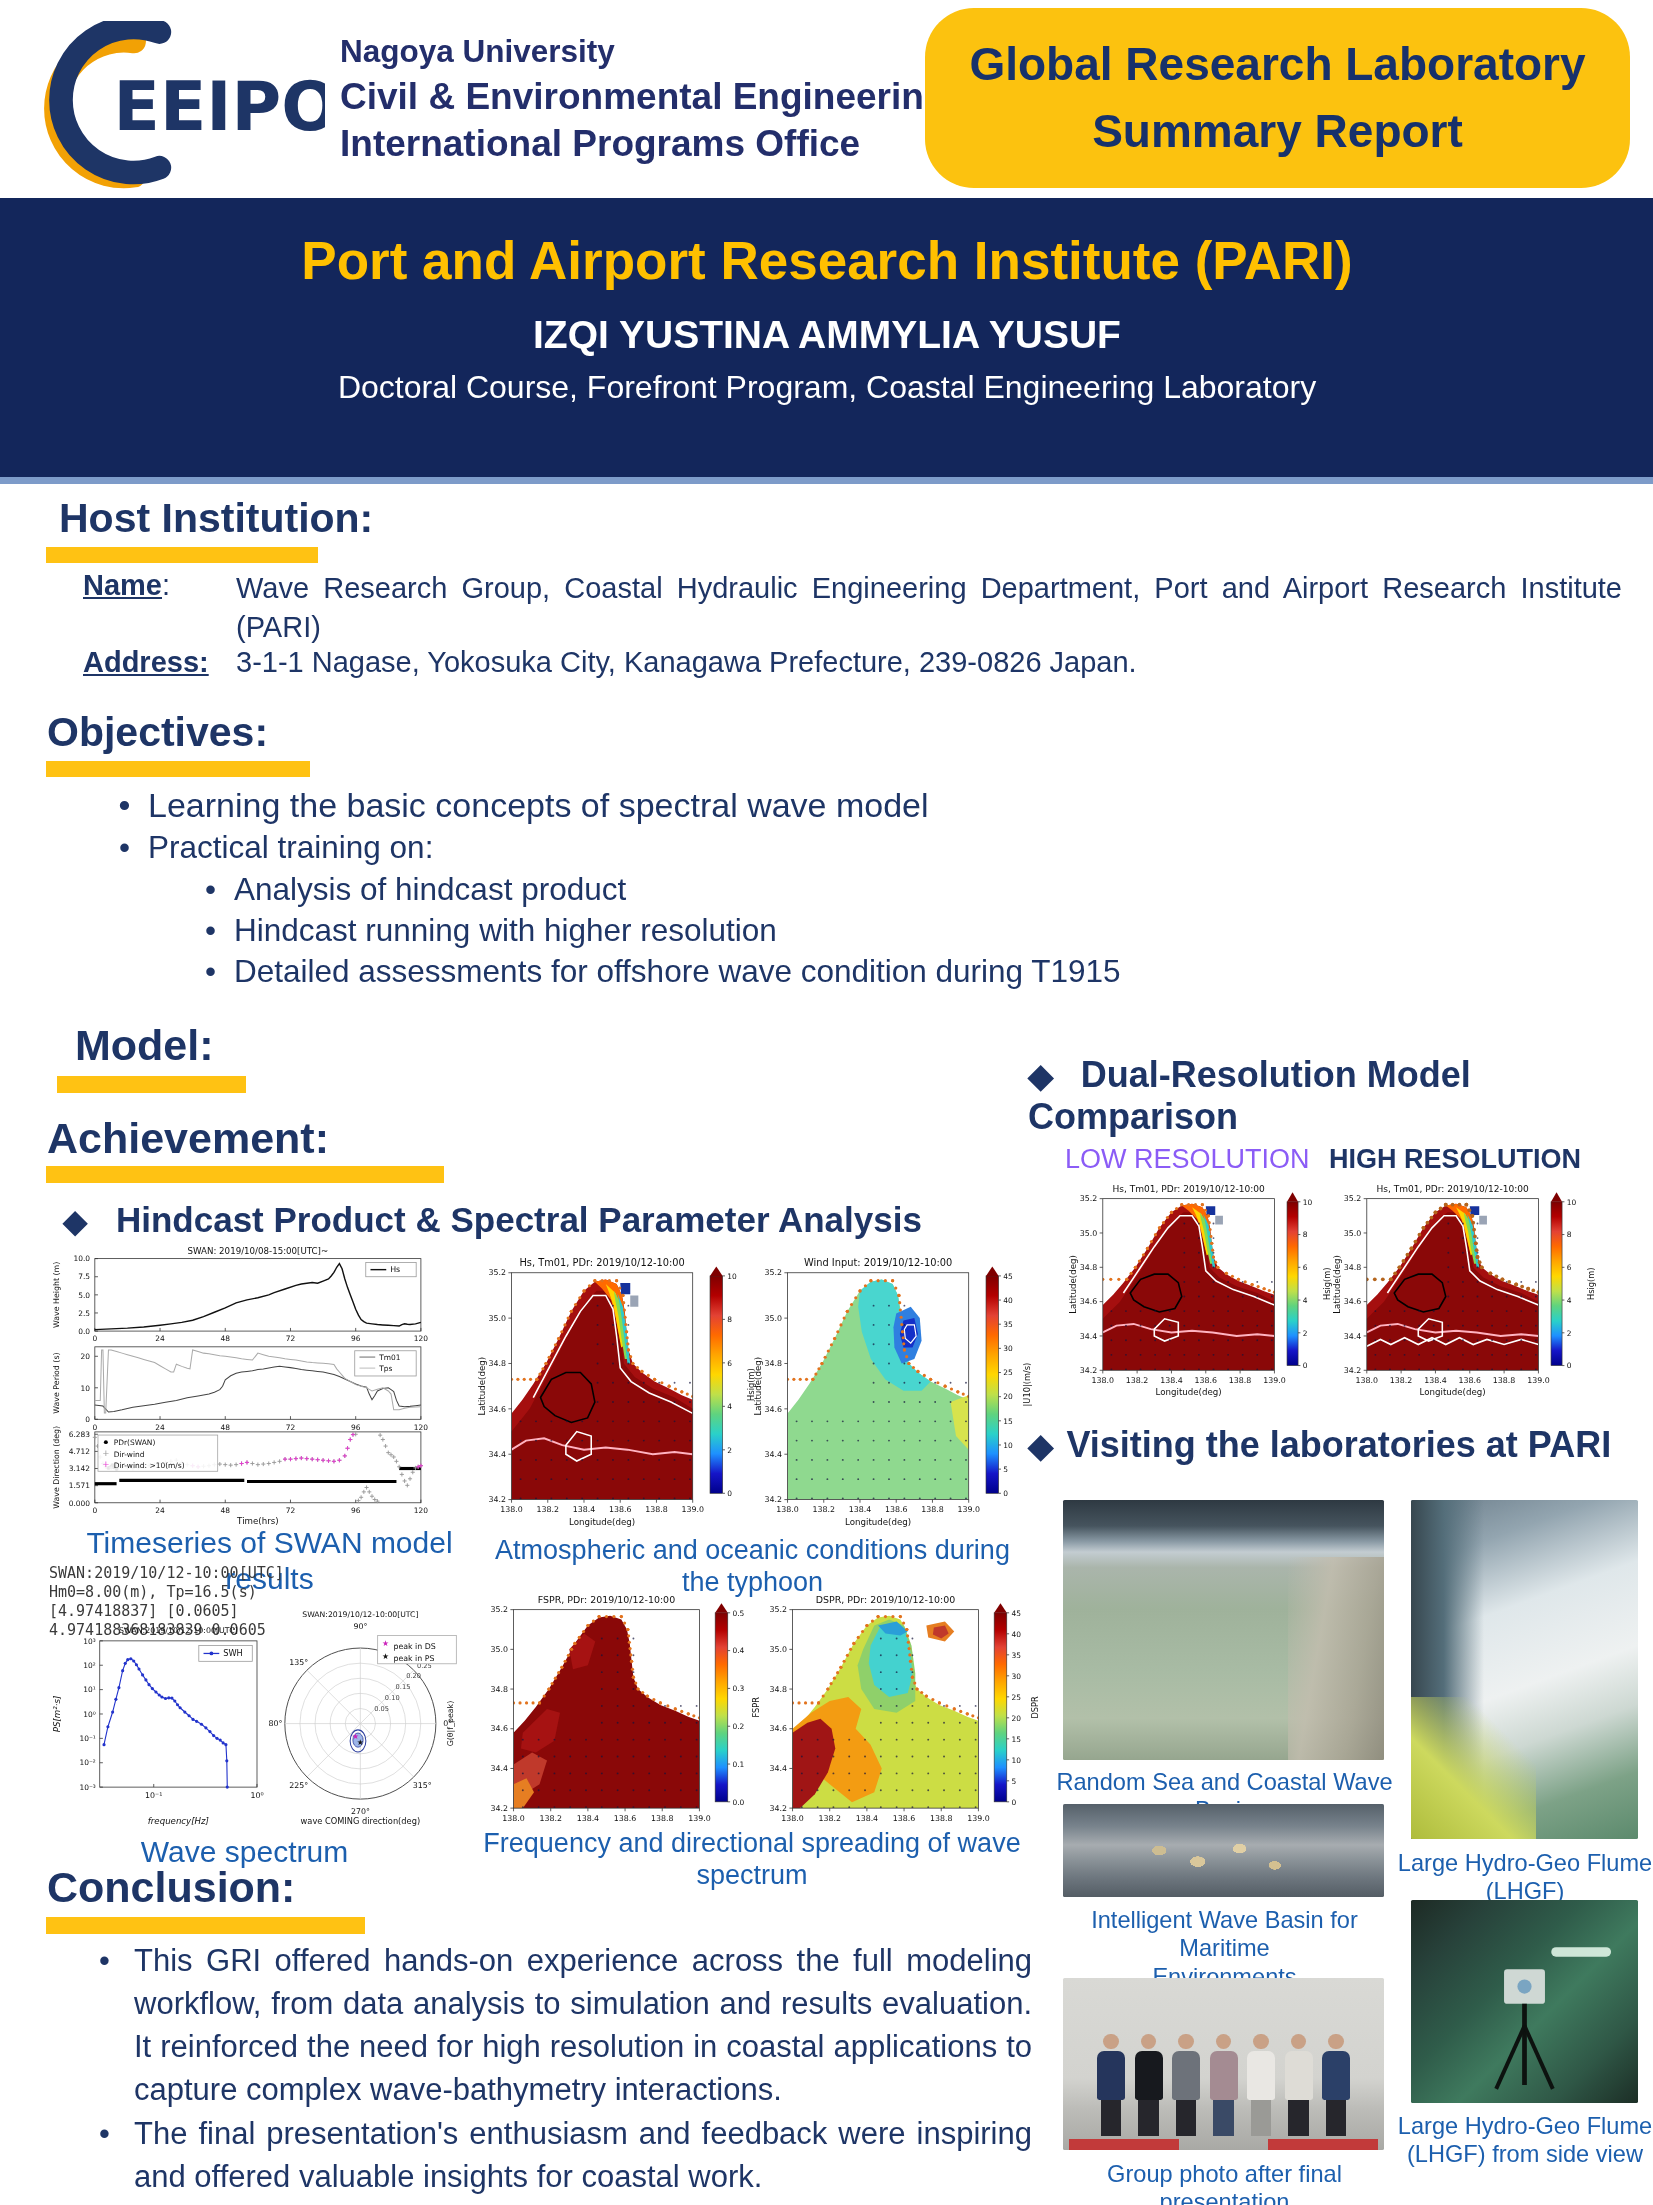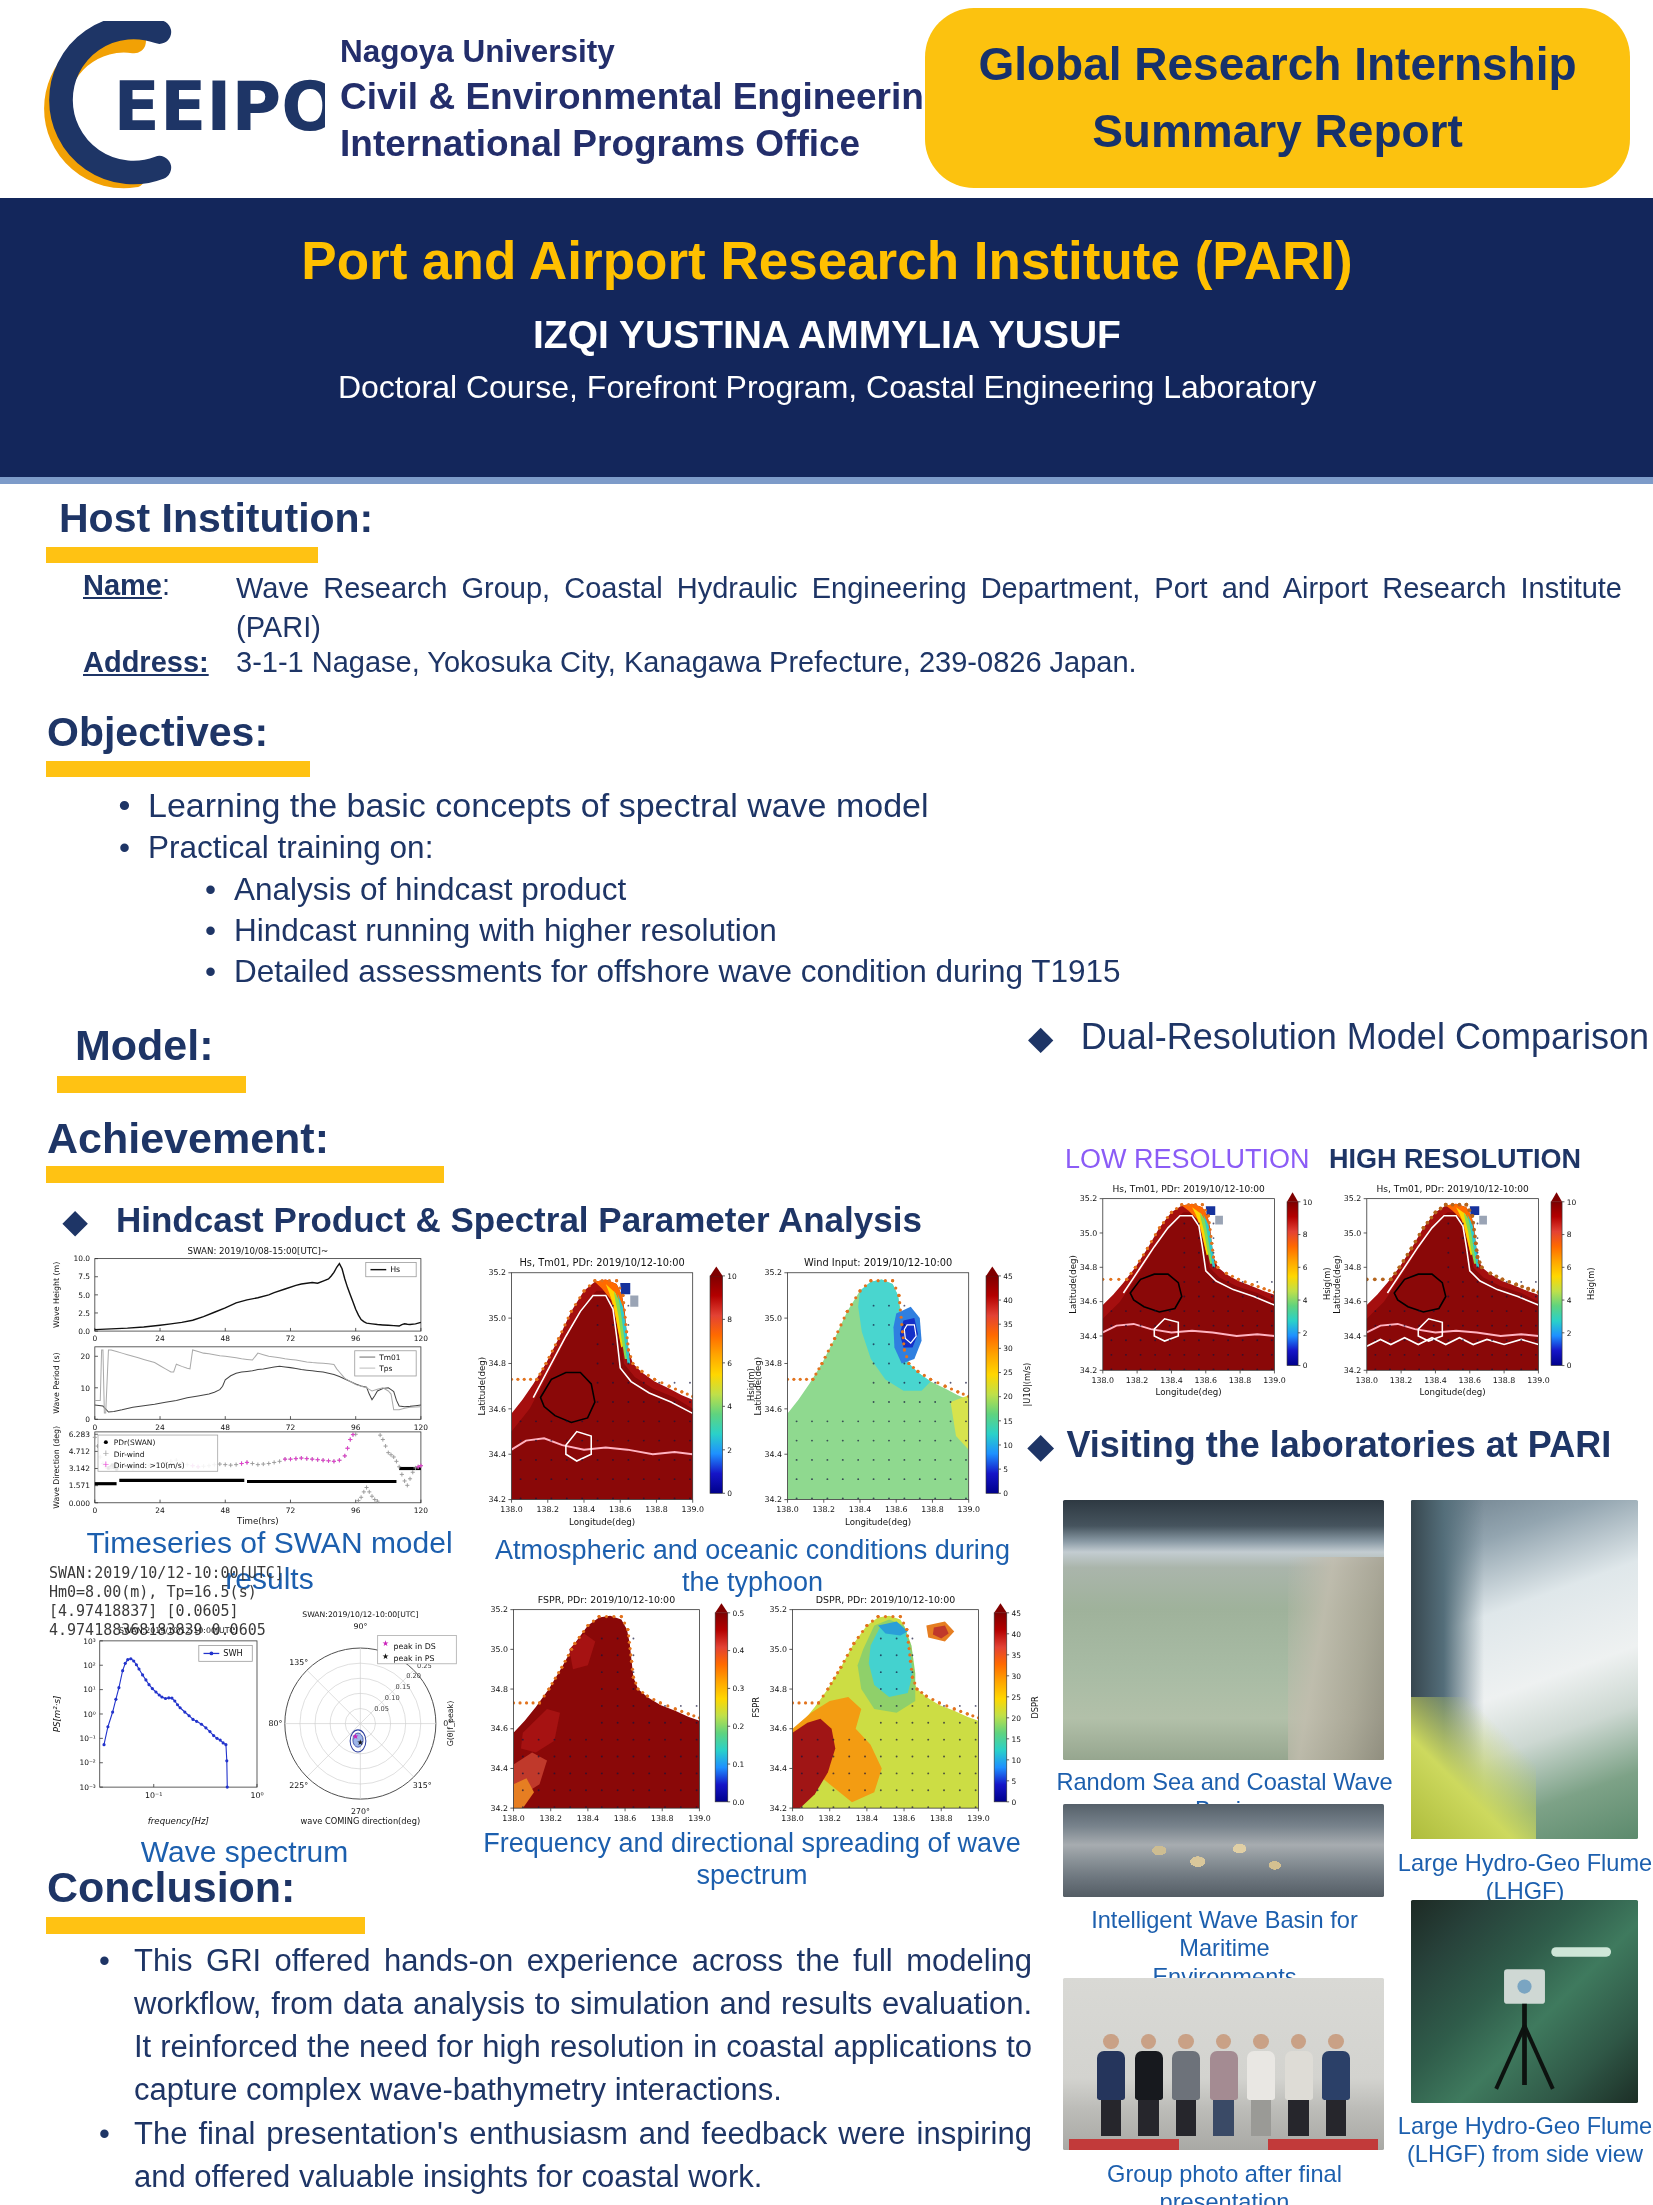--- a/index.html
+++ b/index.html
@@ -69,21 +69,21 @@
   <div class="abs" style="left:0;top:0;width:1654px;height:198px;text-align:right;">
     <svg class="abs" style="left:41px;top:20.5px;" width="284" height="172" viewBox="0 0 360 218">
       <path d="M118 26 A86 86 0 1 0 118 196" fill="none" stroke="#f2a105" stroke-width="30" stroke-linecap="round"></path>
       <path d="M150 14 A92 92 0 1 0 150 186" fill="none" stroke="#1e3566" stroke-width="30" stroke-linecap="round"></path>
       <text x="92" y="138" font-size="86" font-weight="bold" fill="#1e3566">EEIPO</text>
     </svg>
     <div class="abs orgline" style="left:340px;top:33px;font-size:31.5px;">Nagoya University</div>
     <div class="abs orgline" style="left:340px;top:76px;font-size:37px;">Civil &amp; Environmental Engineering</div>
     <div class="abs orgline" style="left:340px;top:123px;font-size:37px;">International Programs Office</div>
     <div class="badge">
-      <div>Global Research Internship</div>
+      <div>Global Research Laboratory</div>
       <div>Summary Report</div>
     </div>
   </div>
 
   <div class="banner">
     <div class="t1">Port and Airport Research Institute (PARI)</div>
     <div class="t2">IZQI YUSTINA AMMYLIA YUSUF</div>
     <div class="t3">Doctoral Course, Forefront Program, Coastal Engineering Laboratory</div>
   </div>
 
@@ -1426,21 +1426,21 @@
   <div class="ybar" style="left:46px;top:1917px;width:319px;height:17.3px;"></div>
   <div class="abs" style="left:75px;top:1939px;width:957px;font-size:31px;line-height:43px;display:flex;">
     <span class="bullet-dot" style="flex:0 0 59px;">•</span>
     <span class="jtext" style="flex:1;">This GRI offered hands-on experience across the full modeling workflow, from data analysis to simulation and results evaluation. It reinforced the need for high resolution in coastal applications to capture complex wave-bathymetry interactions.</span>
   </div>
   <div class="abs" style="left:75px;top:2112px;width:957px;font-size:31px;line-height:43px;display:flex;">
     <span class="bullet-dot" style="flex:0 0 59px;">•</span>
     <span class="jtext" style="flex:1;">The final presentation's enthusiasm and feedback were inspiring and offered valuable insights for coastal work.</span>
   </div>
 
-  <div class="abs" style="left:1028px;top:1016px;font-size:36px;font-weight:normal;">
+  <div class="abs" style="left:1028px;top:1054px;font-size:36px;font-weight:bold;">
     <span style="color:#1e3566;font-size:33px;">◆</span>
     <span style="margin-left:17.3px;">Dual-Resolution Model Comparison</span>
   </div>
   <div class="abs" style="left:1065px;top:1144px;width:274px;text-align:left;font-size:27px;font-weight:normal;color:#8b5cf6;">LOW RESOLUTION</div>
   <div class="abs" style="left:1329px;top:1144px;width:274px;text-align:left;font-size:27px;font-weight:bold;color:#1e3566;">HIGH RESOLUTION</div>
   <div id="c-map-low" class="chart" style="left:1065px;top:1178px;width:274px;height:246px;"><svg width="274" height="246" viewBox="0 0 348 312">
         <defs>
           <linearGradient id="g_map_low" x1="0" y1="0" x2="0" y2="1">
             <stop offset="0" stop-color="#7f0000"></stop>
             <stop offset="0.09090909090909091" stop-color="#b30000"></stop>

